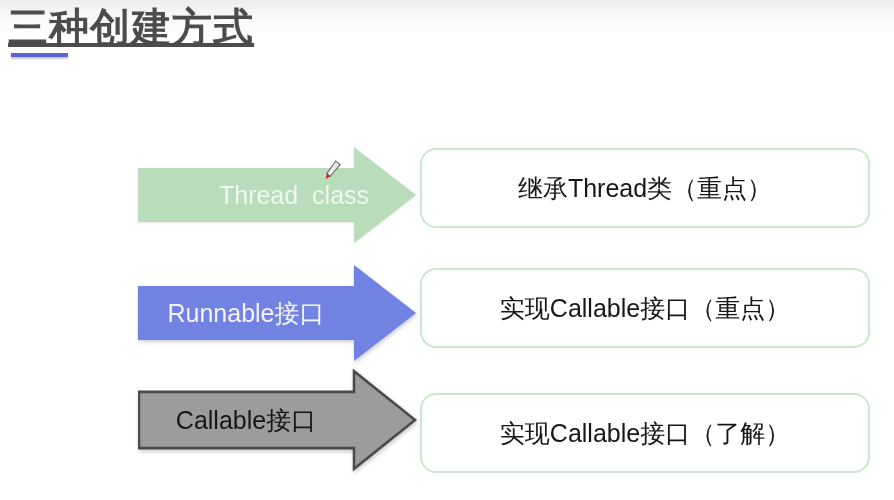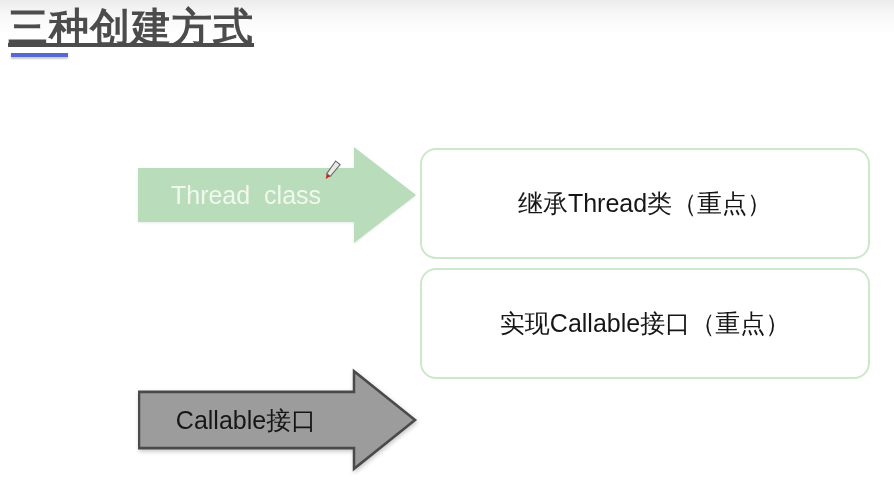--- a/index.html
+++ b/index.html
@@ -41,27 +41,27 @@
   .arrow-blue   { top: 263px; filter: drop-shadow(1px 2px 2px rgba(0,0,0,0.20)); }
   .arrow-gray   { top: 368px; height: 104px; filter: drop-shadow(1px 2px 2px rgba(0,0,0,0.22)); }
   .arrow-label {
     position: absolute;
     left: 0; top: 0;
     width: 216px; height: 100%;
     display: flex; align-items: center; justify-content: center;
     font-size: 25px;
     white-space: pre;
   }
-  .arrow-green .arrow-label { color: #f1f8ee; }
+  .arrow-green .arrow-label { color: #f1f8ee; padding-left: 48px; }
   .arrow-blue  .arrow-label { color: #f4f5fc; }
   .arrow-gray  .arrow-label { color: #161616; }
   .result-box {
     position: absolute;
     left: 420px;
-    width: 450px; height: 111px;
+    width: 450px; height: 80px;
     background: #ffffff;
     border: 2px solid #cde7cc;
     border-radius: 16px;
     box-sizing: border-box;
     display: flex; align-items: center; justify-content: center;
     font-size: 25px;
     color: #161616;
   }
   .box-1 { top: 148px; }
   .box-2 { top: 268px; }
@@ -83,29 +83,38 @@
   <div class="arrow arrow-green">
     <svg viewBox="0 0 280 100" preserveAspectRatio="none">
       <polygon points="0,23 216,23 216,2 278,50 216,98 216,77 0,77" fill="#b9dcba"></polygon>
     </svg>
     <span class="arrow-label">Thread  class</span>
   </div>
   <div class="result-box box-1">
     <span>继承Thread类（重点）</span>
   </div>
 
+  <div class="arrow arrow-blue">
+    <svg viewBox="0 0 280 100" preserveAspectRatio="none">
+      <polygon points="0,23 216,23 216,2 278,50 216,98 216,77 0,77" fill="#7282e3"></polygon>
+    </svg>
+    <span class="arrow-label">Runnable接口</span>
+  </div>
   <div class="result-box box-2">
     <span>实现Callable接口（重点）</span>
   </div>
 
   <div class="arrow arrow-gray">
     <svg viewBox="0 0 280 100" preserveAspectRatio="none">
       <polygon points="1,23 216,23 216,3 277,50 216,97 216,77 1,77" stroke="#4a4a4a" stroke-width="2.5" fill="#9c9c9c"></polygon>
     </svg>
     <span class="arrow-label">Callable接口</span>
   </div>
+  <div class="result-box box-3">
+    <span>实现Callable接口（了解）</span>
+  </div>
 
   <svg class="pen-cursor" viewBox="0 0 20 23">
     <polygon points="13,1 18,5 7,18 3,15" fill="#e8e8e4" stroke="#666666" stroke-width="1.2"></polygon>
     <polygon points="7,18 3,15 2,21" fill="#cc2222"></polygon>
   </svg>
 
 </div>
 
 </body></html>

